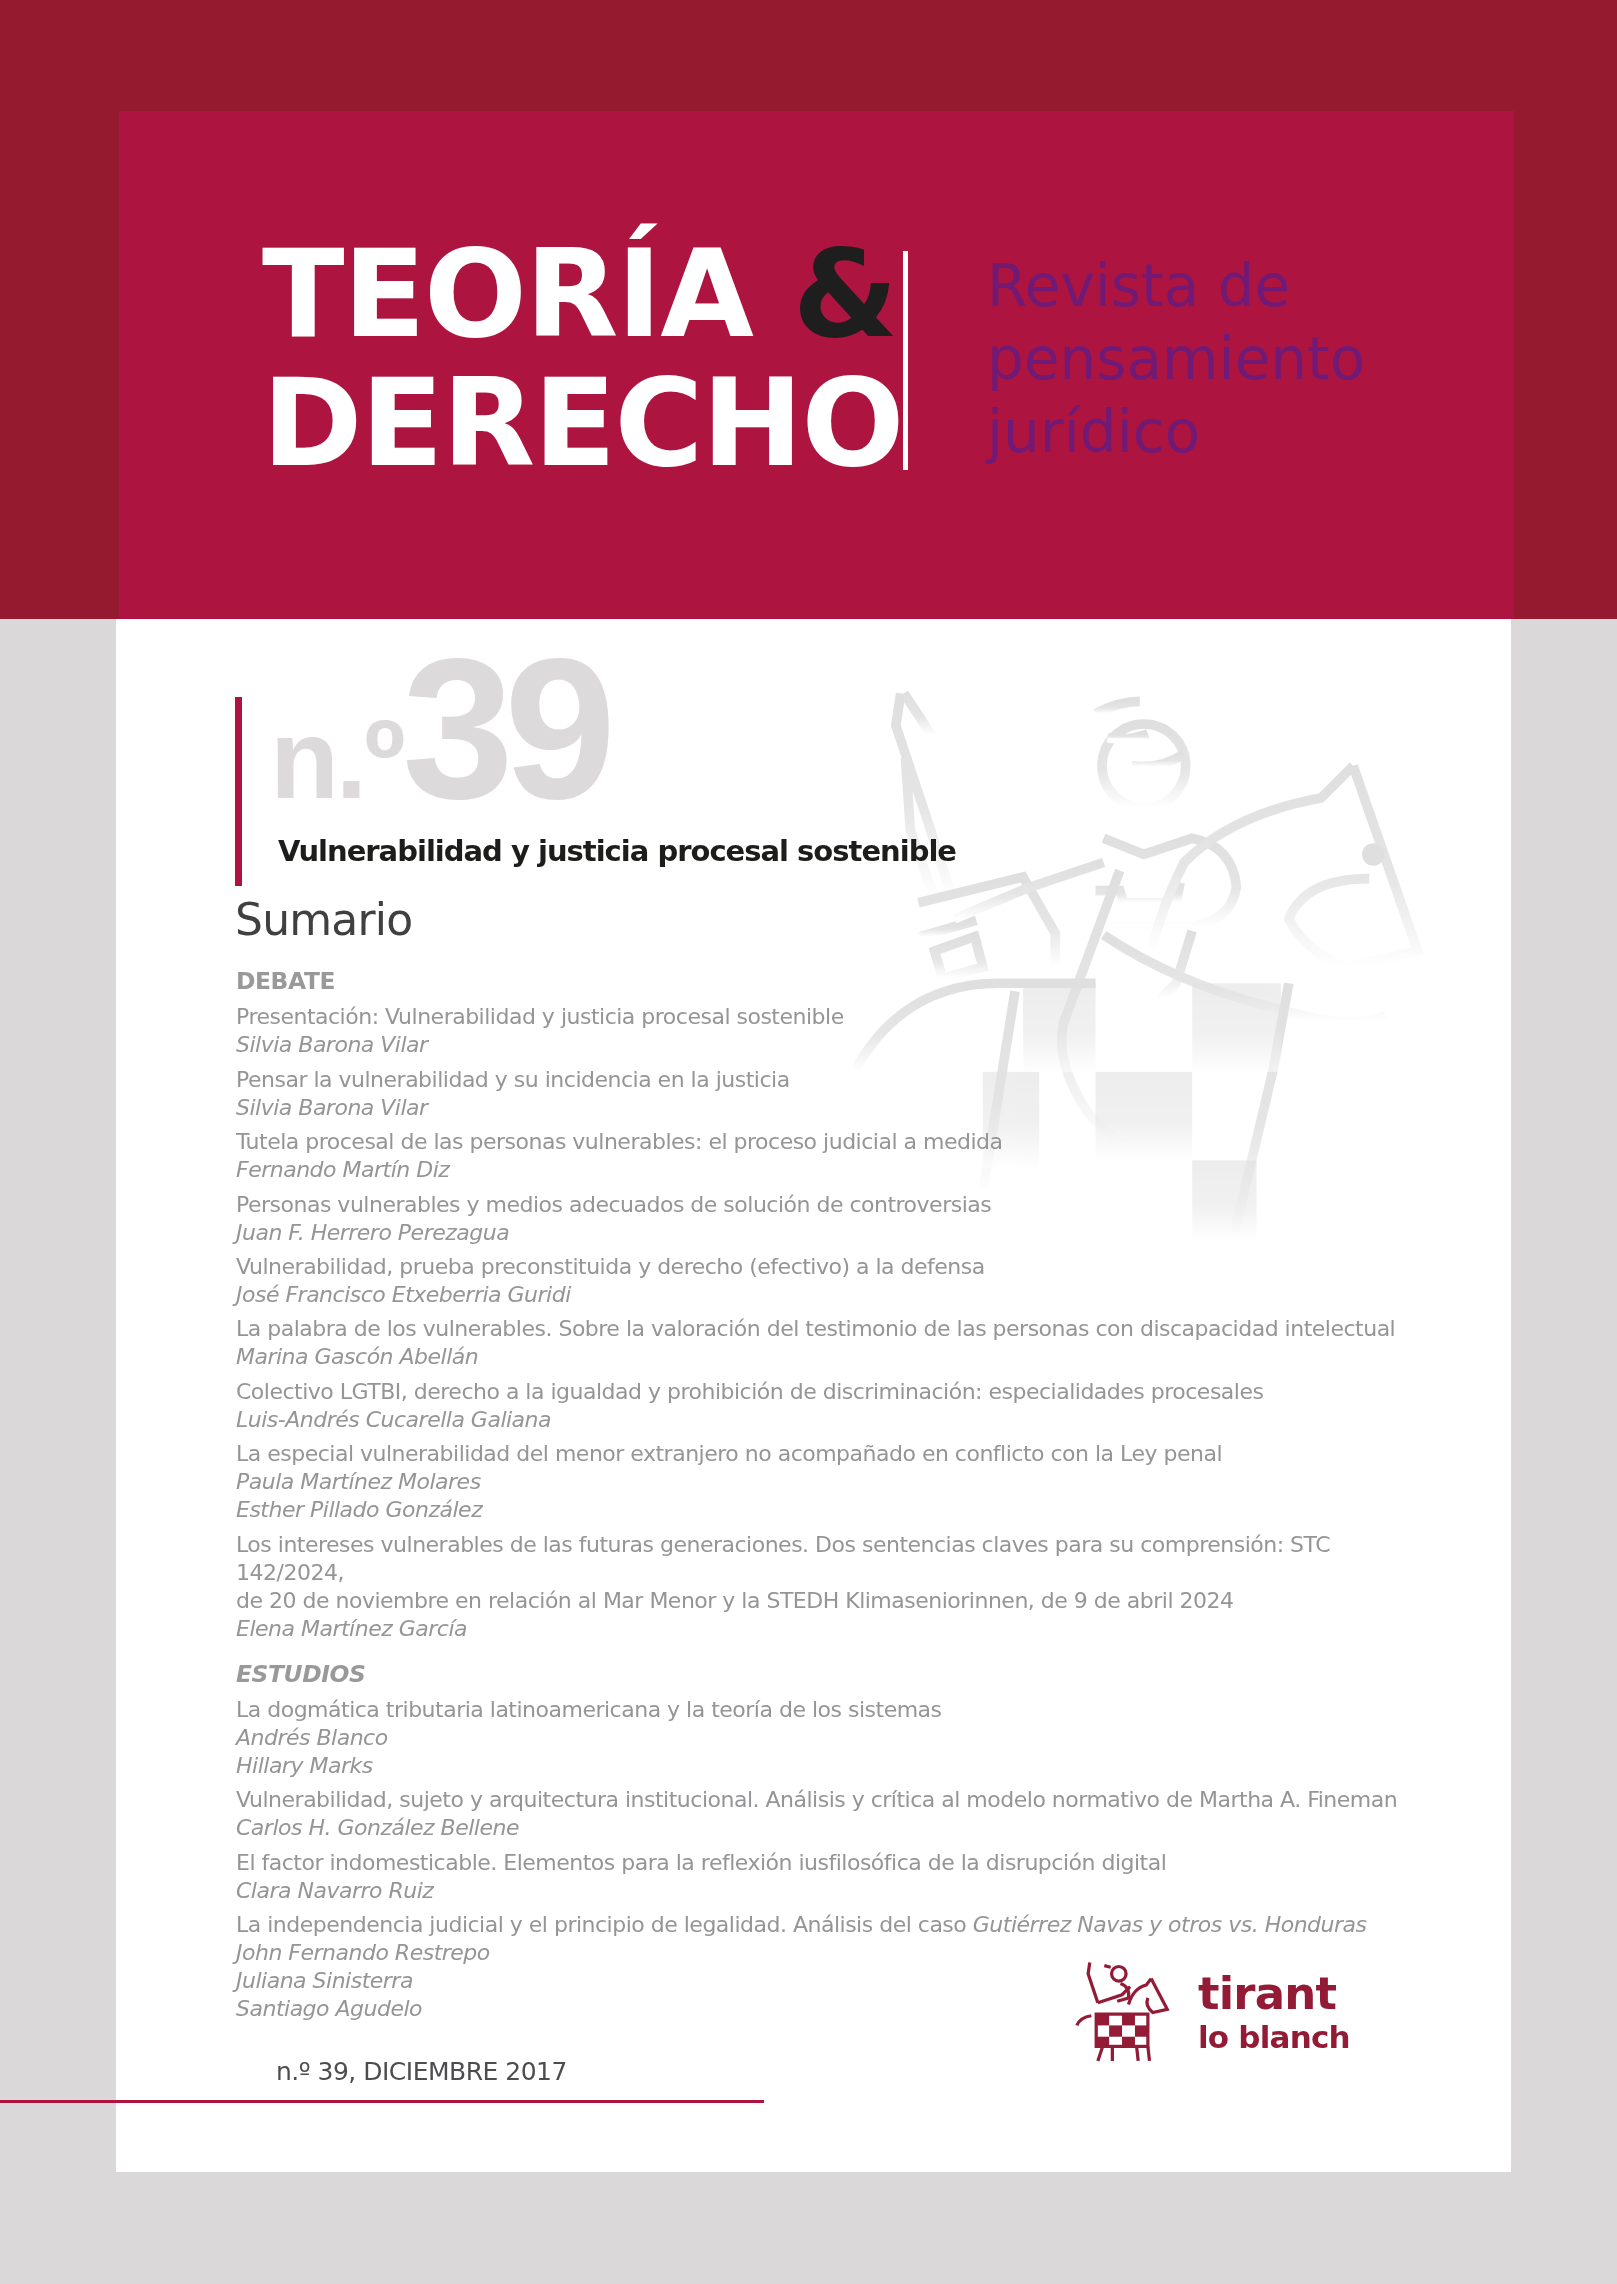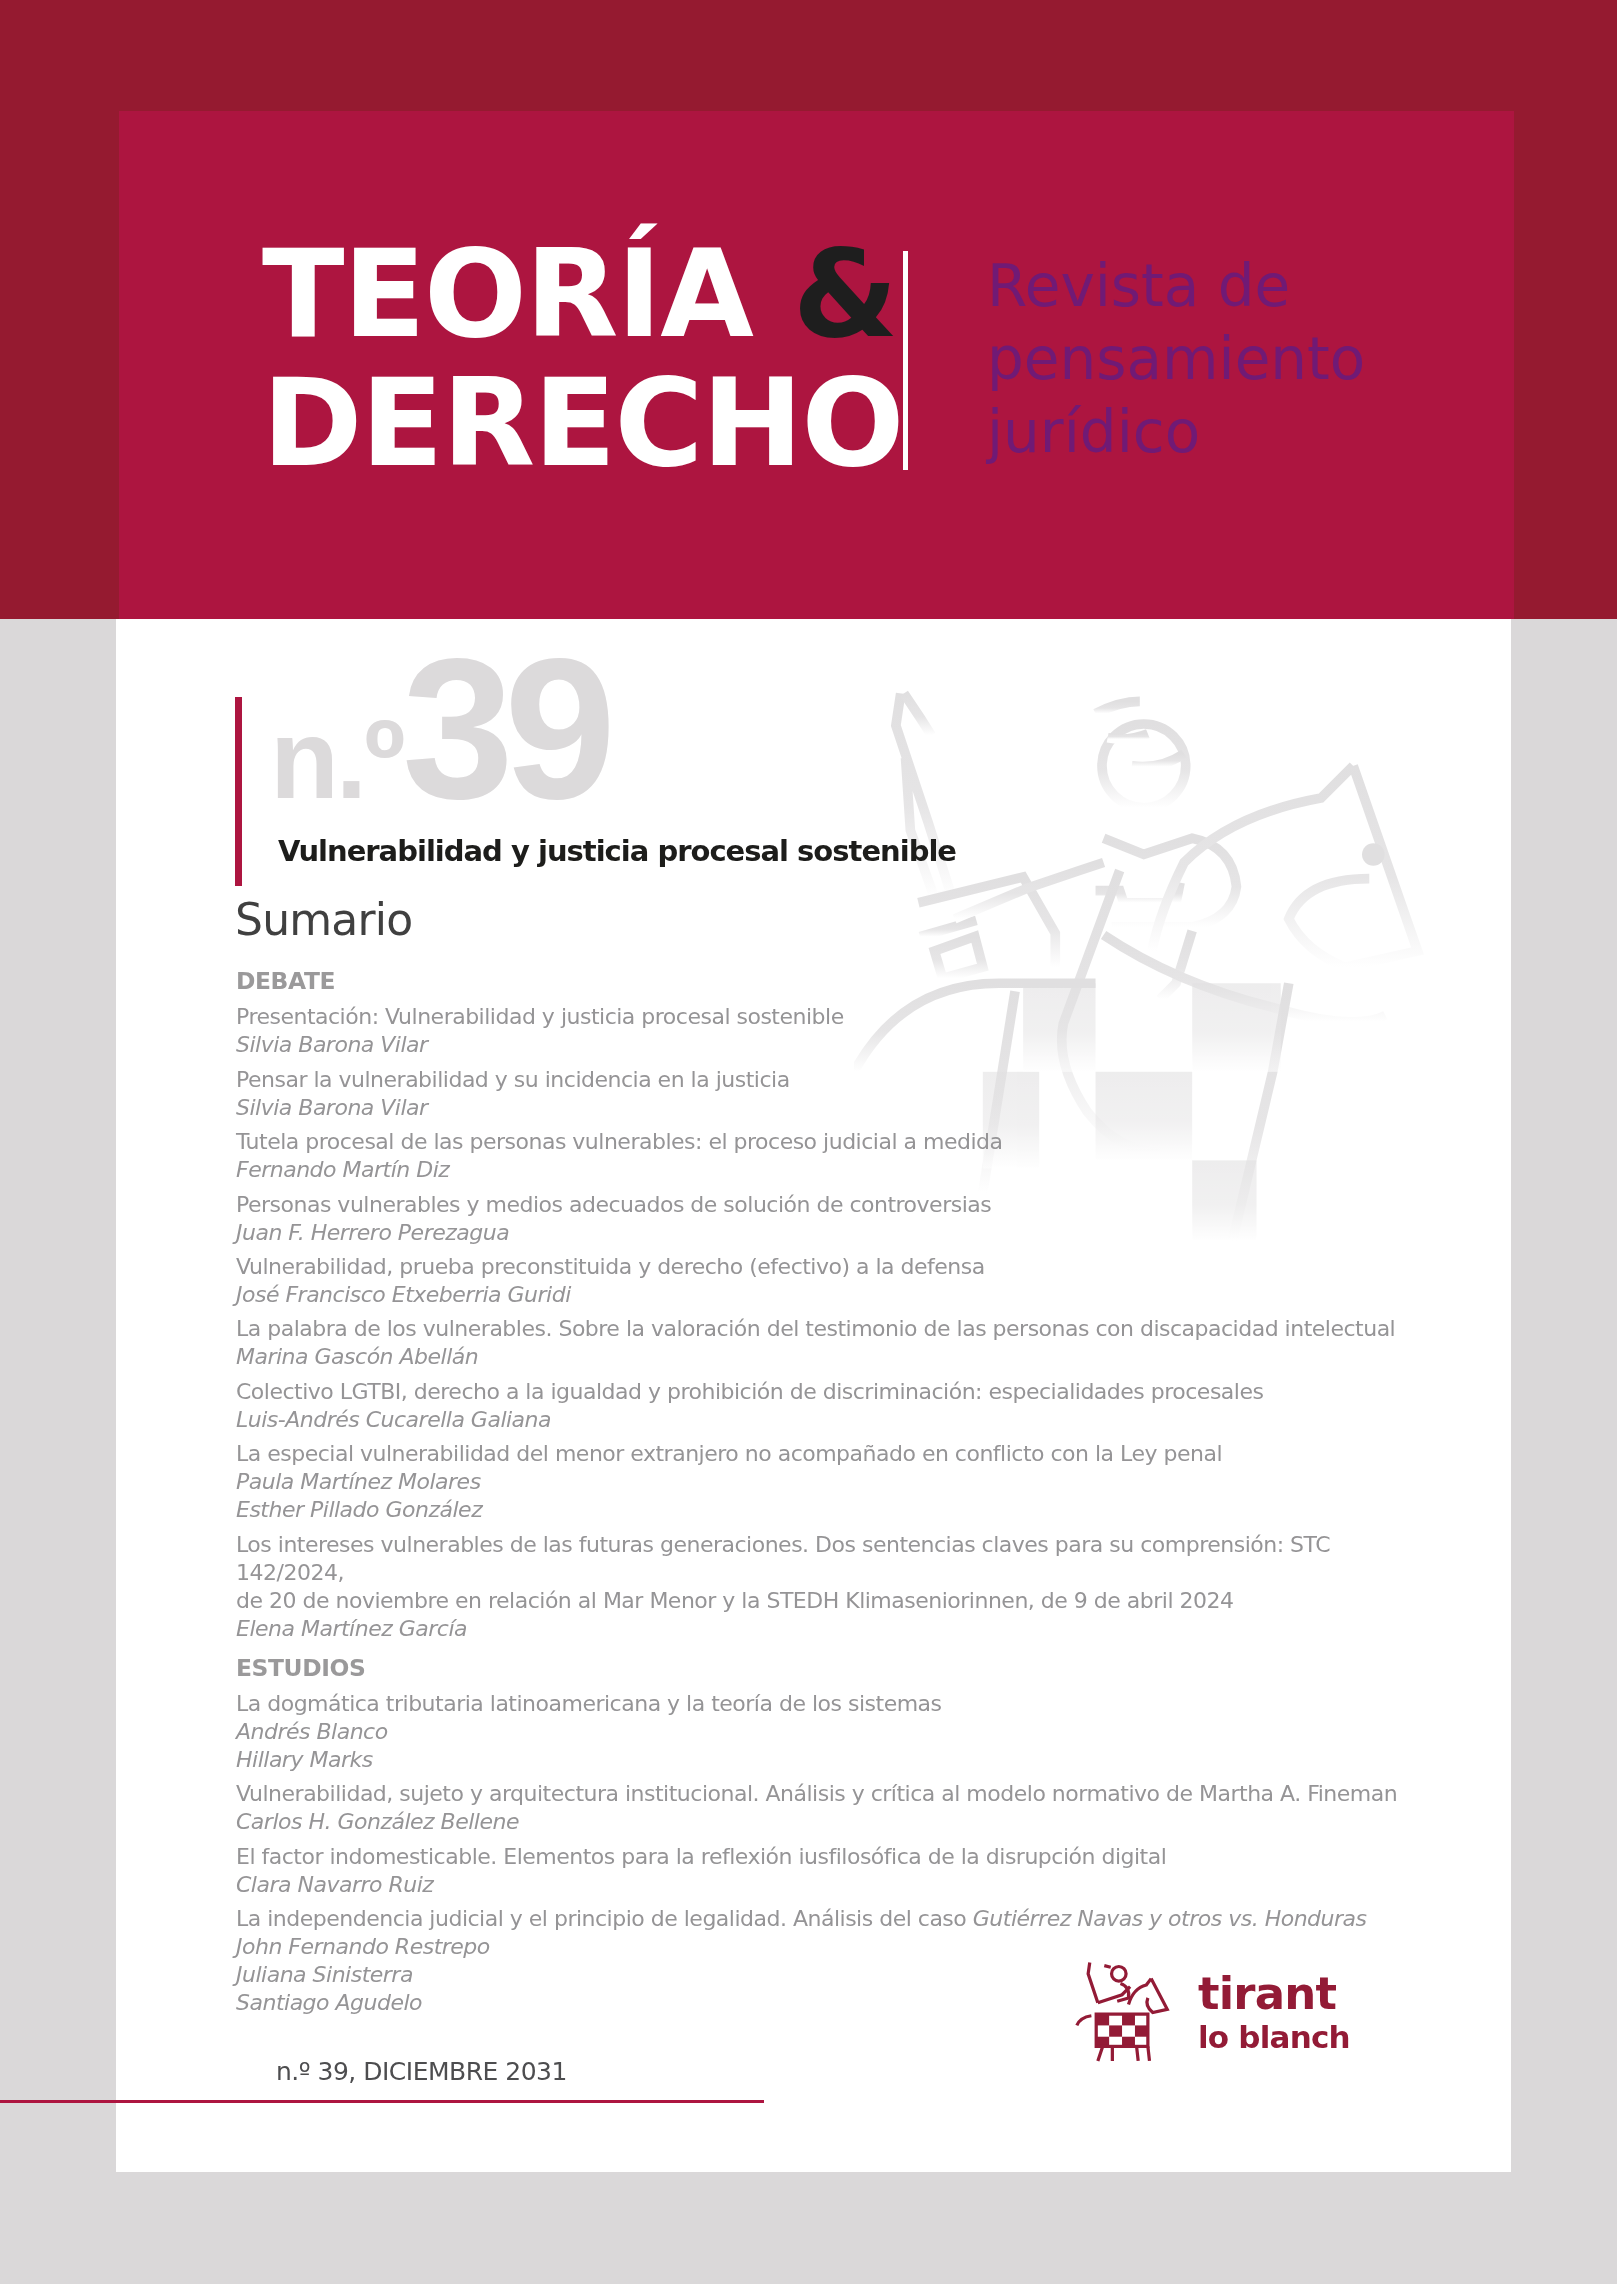--- a/index.html
+++ b/index.html
@@ -51,21 +51,21 @@
   }
   .sumario-title {
     position: absolute; left: 235px; top: 894px; color: #404040;
     font-family: "DejaVu Sans", sans-serif; font-size: 44px; letter-spacing: -0.8px;
   }
   .toc {
     position: absolute; left: 236px; top: 965px; width: 1168px; color: #959496;
     font-family: "DejaVu Sans", sans-serif;
   }
   .toc-section { font-weight: bold; font-size: 23.4px; line-height: 32px; color: #9a999a; letter-spacing: -0.4px; }
-  .toc-section.second { margin-top: 9px; }
+  .toc-section.second { margin-top: 15px; font-style: italic; }
   .toc-entry { margin-top: 6.4px; }
   .toc-title { font-size: 22px; line-height: 28px; letter-spacing: -0.5px; }
   .toc-title i { font-style: italic; }
   .toc-author { font-size: 22px; line-height: 28px; font-style: italic; letter-spacing: -0.5px; }
   .knight-watermark { position: absolute; left: 854px; top: 677px; width: 628px; height: 693px; }
   .footer-issue {
     position: absolute; left: 276px; top: 2057px; color: #4d4d4f;
     font-family: "DejaVu Sans", sans-serif; font-size: 25px; letter-spacing: -0.5px;
   }
   .footer-rule {
@@ -205,21 +205,21 @@
     <div class="toc-author">Clara Navarro Ruiz</div>
   </div>
   <div class="toc-entry">
     <div class="toc-title"><span>La independencia judicial y el principio de legalidad. Análisis del caso </span><i>Gutiérrez Navas y otros vs. Honduras</i></div>
     <div class="toc-author">John Fernando Restrepo</div>
     <div class="toc-author">Juliana Sinisterra</div>
     <div class="toc-author">Santiago Agudelo</div>
   </div>
 </div>
 
-<div class="footer-issue">n.º 39, DICIEMBRE 2031</div>
+<div class="footer-issue">n.º 39, DICIEMBRE 2017</div>
 <div class="footer-rule"></div>
 
 <div class="publisher-logo">
   <svg class="publisher-mark" viewBox="0 0 140 140">
     <g fill="none" stroke="#931b36" stroke-width="4">
       <path d="M22 8 L20 22 L32 58"></path>
       <path d="M32 58 L62 48 L72 38"></path>
       <circle cx="58" cy="22" r="9"></circle>
       <path d="M48 14 L40 12"></path>
       <path d="M60 34 Q72 38 70 52 L56 56"></path>

